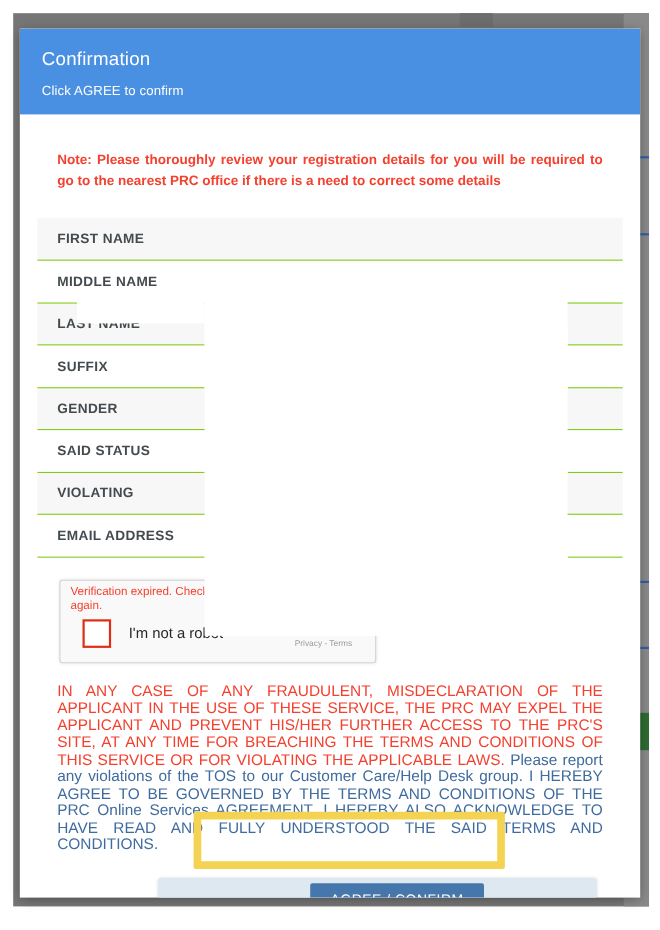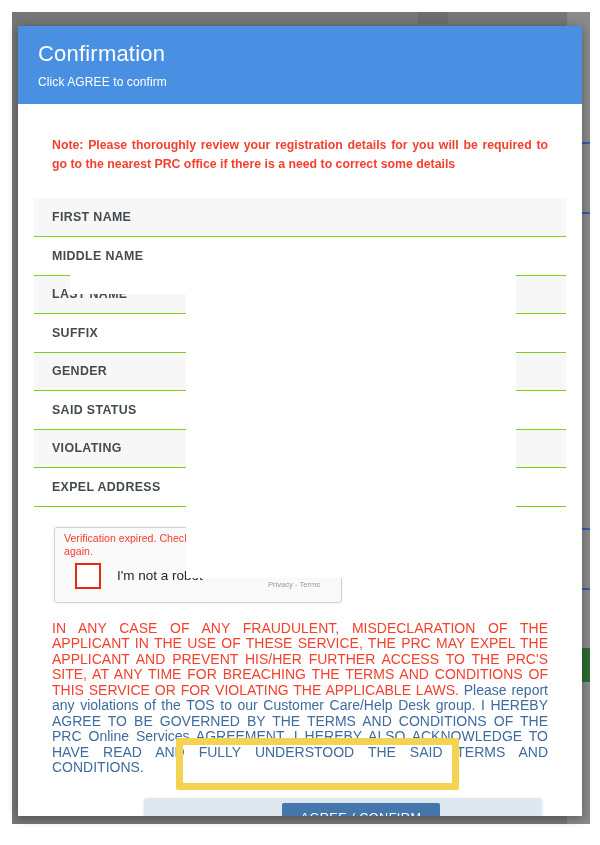--- a/index.html
+++ b/index.html
@@ -84,21 +84,21 @@
     overflow: hidden;
   }
 
   .dialog-header {
     background: #4a90e2;
     padding: 16px 20px 14px 20px;
     height: 78px;
   }
   .dialog-title {
     color: #ffffff;
-    font-size: 22px;
+    font-size: 17px;
     font-weight: normal;
     letter-spacing: 0.2px;
     line-height: 24px;
   }
   .dialog-subtitle {
     color: #ffffff;
     font-size: 12px;
     margin-top: 9px;
     letter-spacing: 0.1px;
   }
@@ -334,21 +334,21 @@
           </tr>
           <tr>
             <td class="label">SAID STATUS</td>
             <td class="value"></td>
           </tr>
           <tr class="striped">
             <td class="label">VIOLATING</td>
             <td class="value"></td>
           </tr>
           <tr>
-            <td class="label">EXPEL ADDRESS</td>
+            <td class="label">EMAIL ADDRESS</td>
             <td class="value"></td>
           </tr>
         </tbody>
       </table>
 
       <div class="redact" style="left:168px; top:145px; width:330px; height:290px;"></div>
       <div class="redact" style="left:52px;  top:170px; width:116px; height:20px;"></div>
       <div class="redact" style="left:168px; top:191px; width:330px; height:60px;"></div>
       <div class="redact" style="left:168px; top:289px; width:330px; height:38px;"></div>
       <div class="redact" style="left:168px; top:366px; width:330px; height:38px;"></div>

